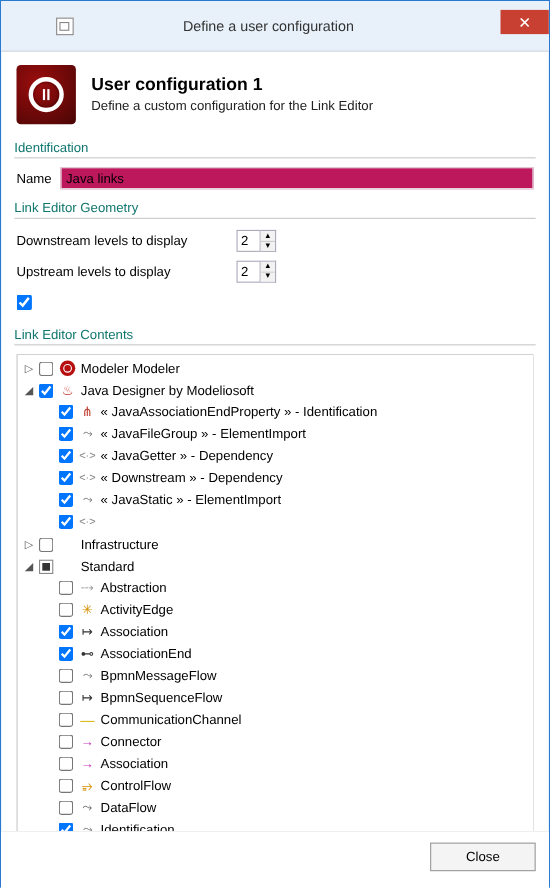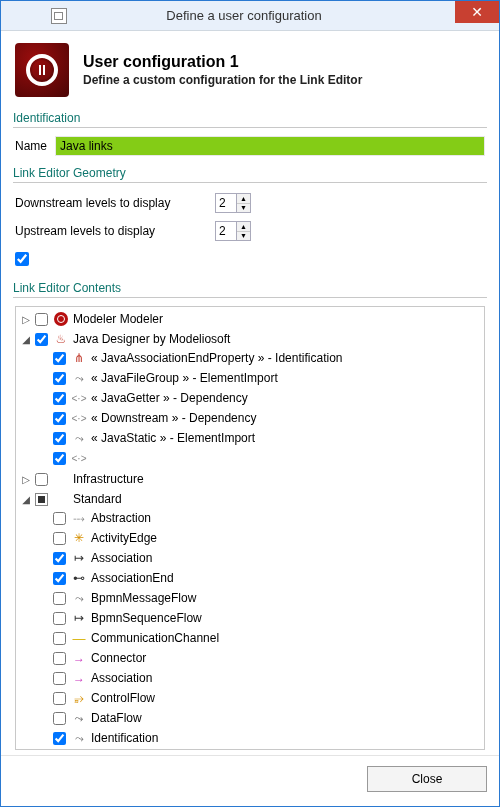--- a/index.html
+++ b/index.html
@@ -7,21 +7,21 @@
   body {
     font-family: "Segoe UI", Tahoma, sans-serif;
     font-size: 12px;
     background: #fff;
     width: 500px;
     height: 807px;
     overflow: hidden;
     border: 1px solid #2a79d1;
   }
   .titlebar {
-    height: 30px;
+    height: 46px;
     background: #e8f0fa;
     border-bottom: 1px solid #d0d8e0;
     display: flex;
     align-items: center;
     position: relative;
     color: #333;
     padding-left: 44px;
   }
   .titlebar .sys-icon {
     width: 16px; height: 16px;
@@ -91,21 +91,20 @@
   }
   .header-text h1 {
     margin: 0 0 2px 0;
     font-size: 16px;
     font-weight: bold;
   }
   .header-text p {
     margin: 0;
     font-size: 12px;
     color: #222;
-    font-weight: bold;
   }
   .group {
     margin-bottom: 10px;
   }
   .group-label {
     color: #0f766e;
     margin-bottom: 2px;
   }
   .group-rule {
     border: none;
@@ -117,21 +116,21 @@
     align-items: center;
     gap: 8px;
     margin: 4px 2px 10px 2px;
   }
   .name-input {
     flex: 1;
     font: inherit;
     padding: 2px 4px;
     border: 1px solid #e8e8e8;
     height: 20px;
-    background: #84cc16;
+    background: #be185d;
   }
   .geom-row {
     display: flex;
     align-items: center;
     margin: 4px 2px;
     height: 24px;
   }
   .geom-row .lbl { width: 200px; }
   .spinner {
     display: flex;
@@ -245,21 +244,21 @@
   .footer {
     position: absolute;
     left: 1px; right: 1px; bottom: 1px;
     padding: 10px 12px 14px;
     display: flex;
     justify-content: flex-end;
     background: #fff;
     border-top: 1px solid #e4e4e4;
   }
   .close-dlg {
-    width: 120px;
+    width: 96px;
     height: 26px;
     border: 1px solid #999;
     background: #f4f4f4;
     font: inherit;
     cursor: pointer;
   }
   .tri-state {
     appearance: none;
     width: 13px; height: 13px;
     border: 1px solid #888;

